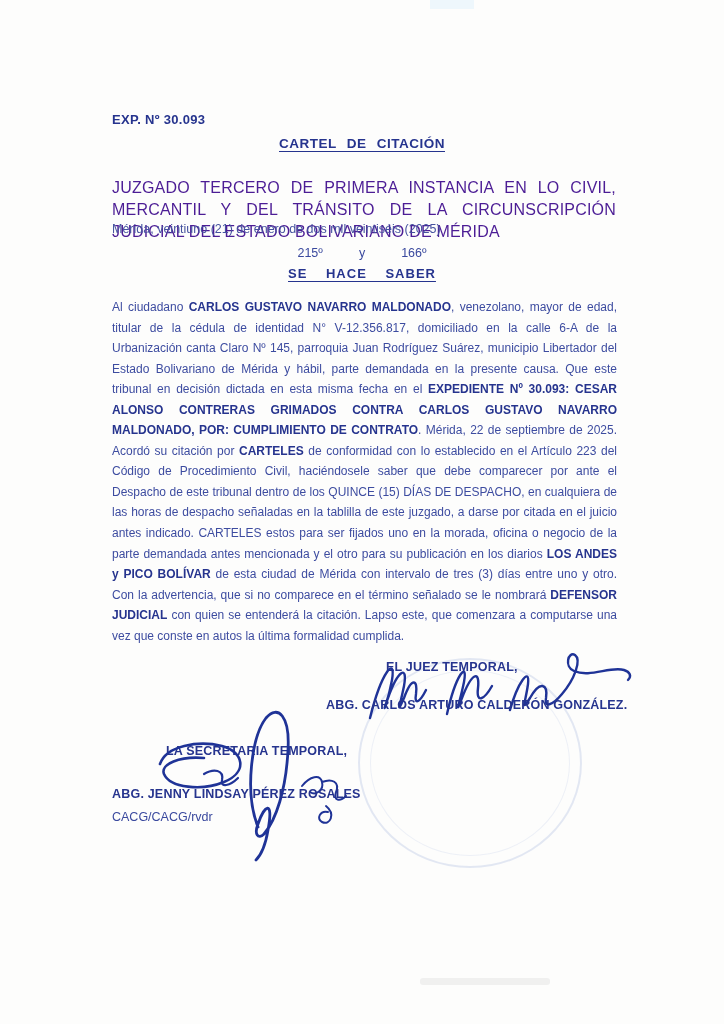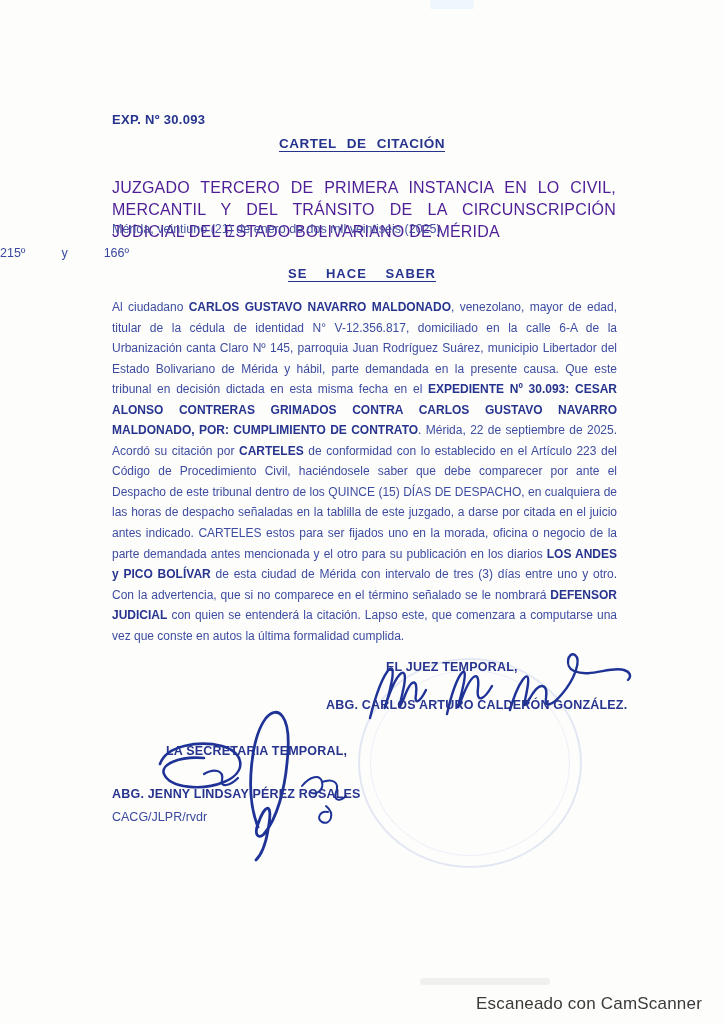--- a/index.html
+++ b/index.html
@@ -26,21 +26,21 @@
 
   .top-mark{left:430px;top:0;width:44px;height:9px;background:#eef7fc;}
 
   .exp{left:112px;top:112px;font-size:13px;font-weight:700;color:var(--ink-bold);letter-spacing:.3px;}
   .title{left:0;top:136px;width:100%;text-align:center;font-size:13.5px;font-weight:700;
          color:var(--ink-bold);letter-spacing:.5px;word-spacing:6px;}
   .title span{text-decoration:underline;text-underline-offset:3px;}
   .court{left:112px;top:177px;width:504px;font-size:16px;line-height:21.8px;
          text-align:justify;letter-spacing:.2px;color:#4c1d95;}
   .dateline{left:112px;top:222px;font-size:12.5px;color:#45529f;}
-  .years{left:0;top:246px;width:100%;display:flex;justify-content:flex-start;gap:36px;
+  .years{left:0;top:246px;width:100%;display:flex;justify-content:center;gap:36px;
          font-size:12.5px;color:#3a499e;}
   .salutation{left:0;top:266px;width:100%;text-align:center;font-size:13px;font-weight:700;
               color:var(--ink-bold);letter-spacing:1px;}
   .salutation span{text-decoration:underline;text-underline-offset:3px;word-spacing:14px;}
 
   .bodytext{left:112px;top:297px;width:505px;font-size:12px;line-height:20.55px;
             text-align:justify;color:var(--ink);}
 
   .sig-label{font-size:12.5px;font-weight:700;color:var(--ink-bold);letter-spacing:.2px;}
   .judge-title{left:386px;top:654px;margin-top:6px;}
@@ -99,18 +99,17 @@
 
   <div class="abs sig-label secretary-title">LA SECRETARIA TEMPORAL,</div>
   <svg class="abs sig" style="left:140px;top:702px" width="235" height="165" viewBox="0 0 235 165">
     <path stroke-width="2.6" d="M20 62 C26 44 58 38 82 44 C104 50 108 70 84 80 C62 89 30 86 24 72 C20 62 40 54 64 56"></path>
     <path stroke-width="2.2" d="M64 72 C74 66 84 68 82 78 C80 86 90 84 98 76"></path>
     <path stroke-width="2.8" d="M118 125 C104 90 112 34 126 16 C138 2 150 14 148 48 C146 88 136 118 124 132 C118 138 114 132 118 122 C124 104 134 96 128 128 C126 140 122 152 116 158"></path>
     <path stroke-width="2" d="M162 84 C170 74 180 72 182 80 C184 88 176 94 170 90 M182 80 C192 76 200 80 196 90 C193 99 200 100 206 94"></path>
     <path stroke-width="2" d="M186 104 C196 112 190 124 182 120 C176 117 180 108 188 110"></path>
   </svg>
   <div class="abs sig-label secretary-name">ABG. JENNY LINDSAY PÉREZ ROSALES</div>
-  <div class="abs initials">CACG/JLPR/rvdr</div>
+  <div class="abs initials">CACG/CACG/rvdr</div>
 
   <div class="abs smudge"></div>
-  <div class="abs watermark">Escaneado con CamScanner</div>
 
 </div>
 
 </body></html>

